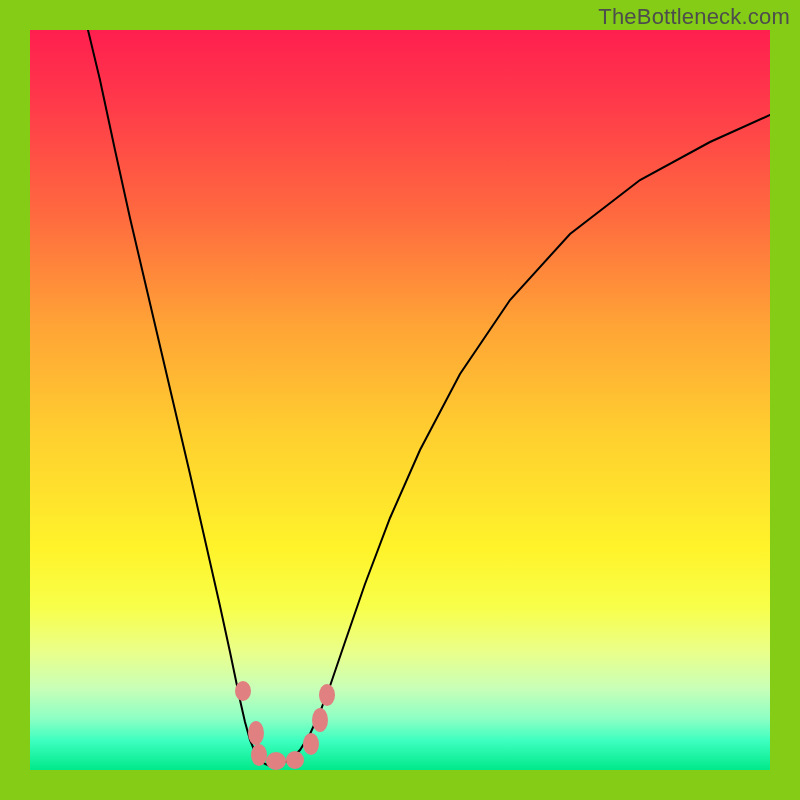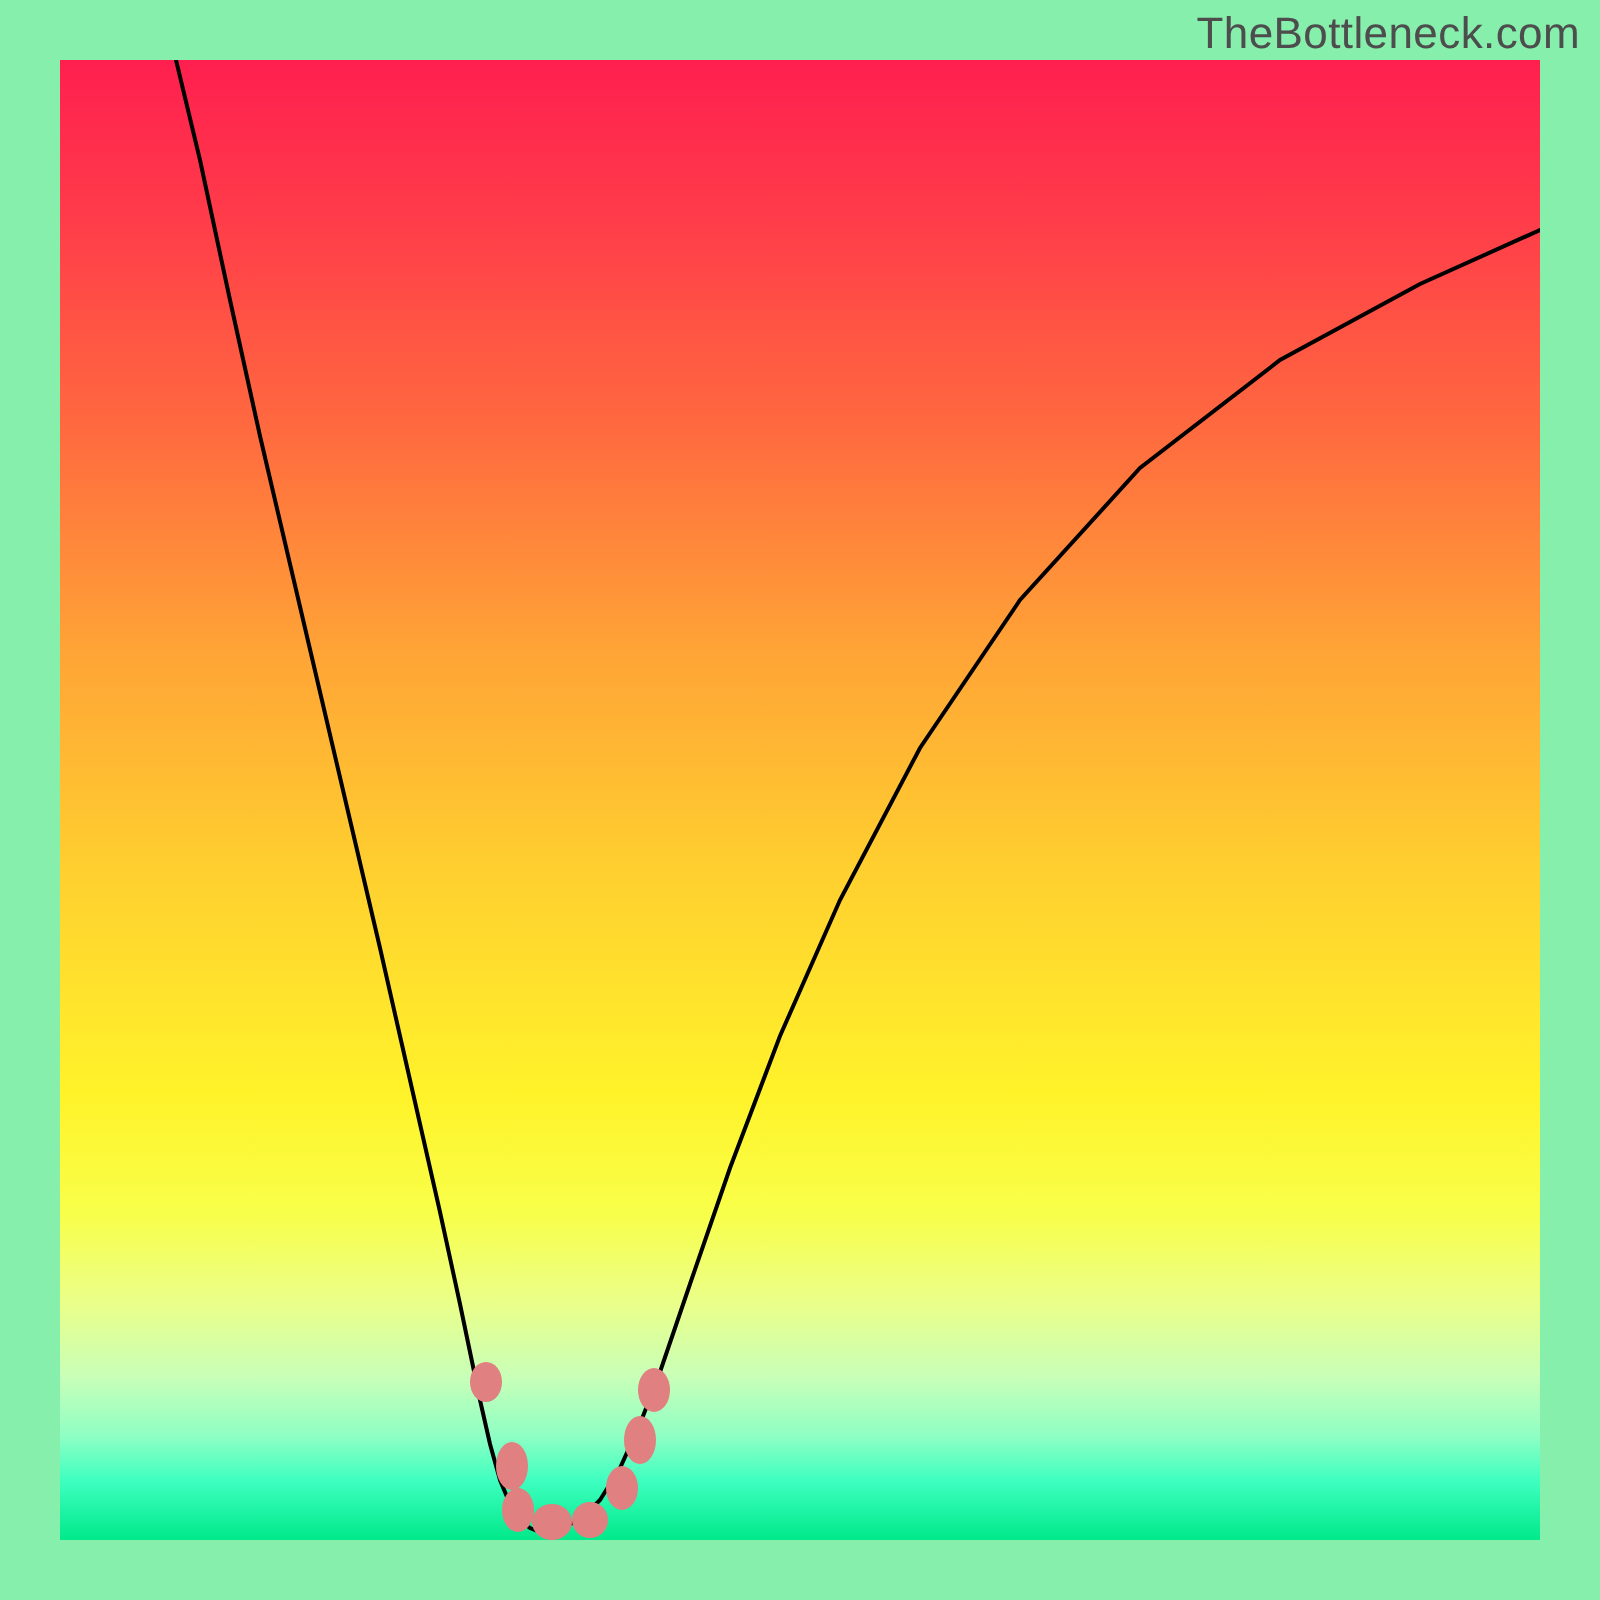--- a/index.html
+++ b/index.html
@@ -9,21 +9,21 @@
     height: 800px;
     background: #000;
     overflow: hidden;
   }
   .frame {
     position: absolute;
     left: 0;
     top: 0;
     width: 800px;
     height: 800px;
-    background: #86efac;
+    background: #84cc16;
   }
   .plot {
     position: absolute;
     left: 30px;
     top: 30px;
     width: 740px;
     height: 740px;
     background: linear-gradient(to bottom,
       #ff1f4f 0%,
       #ff3a4a 10%,

